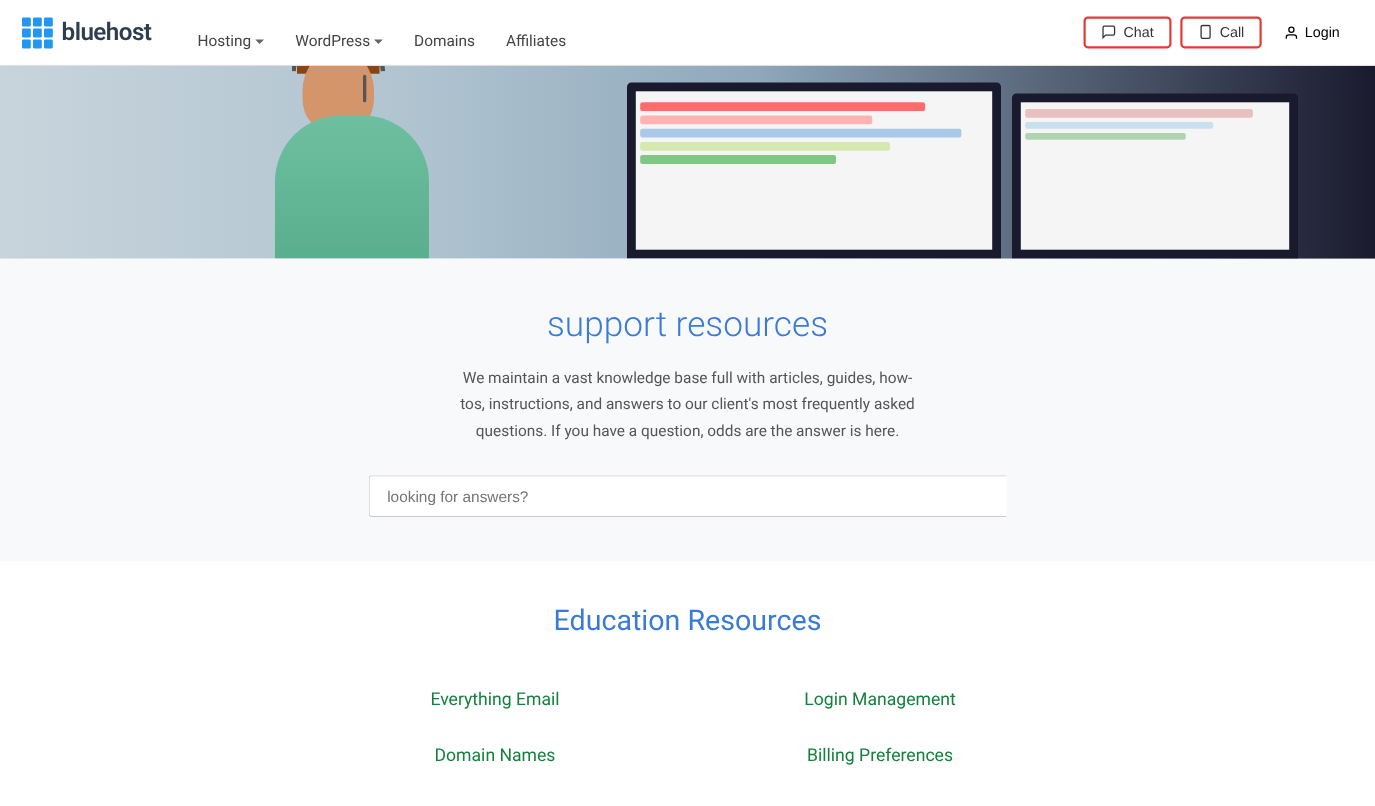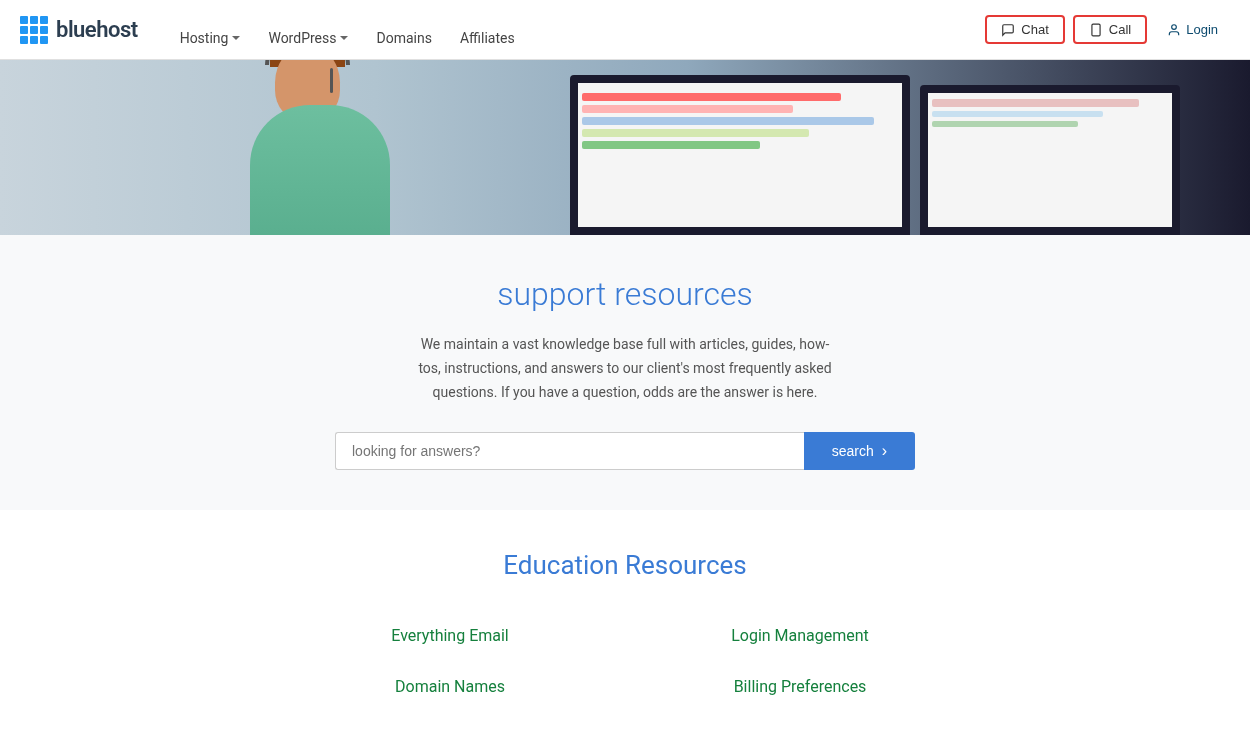--- a/index.html
+++ b/index.html
@@ -75,29 +75,28 @@
     }
     .btn-chat, .btn-call {
       padding: 5px 14px;
       border-radius: 4px;
       border: 2px solid #e53935;
       background: #fff;
       color: #333;
       font-size: 13px;
       cursor: pointer;
       display: flex;
-      align-items: center;
       gap: 6px;
     }
     .btn-login {
       padding: 5px 12px;
       background: transparent;
       border: none;
       font-size: 13px;
-      color: #0c4a6e;
+      color: #000000;
       cursor: pointer;
       display: flex;
       align-items: center;
       gap: 5px;
     }
 
     
     .hero {
       width: 100%;
       height: 175px;
@@ -372,24 +371,20 @@
     </div>
   </div>
 </div>
 
 <div class="support-section">
   <h1 class="support-title">support resources</h1>
   <p class="support-desc">We maintain a vast knowledge base full with articles, guides, how-tos, instructions, and answers to our client's most frequently asked questions. If you have a question, odds are the answer is here.</p>
 
   <div class="search-bar">
     <input class="search-input" type="text" placeholder="looking for answers?" style="">
-    <button class="search-btn">
-      <span>search</span>
-      <span class="search-arrow">›</span>
-    </button>
   </div>
 </div>
 
 <div class="education-section">
   <h2 class="education-title">Education Resources</h2>
 
   <div class="resource-grid">
     <a class="resource-link">Everything Email</a>
     <a class="resource-link">Login Management</a>
     <a class="resource-link">Domain Names</a>

